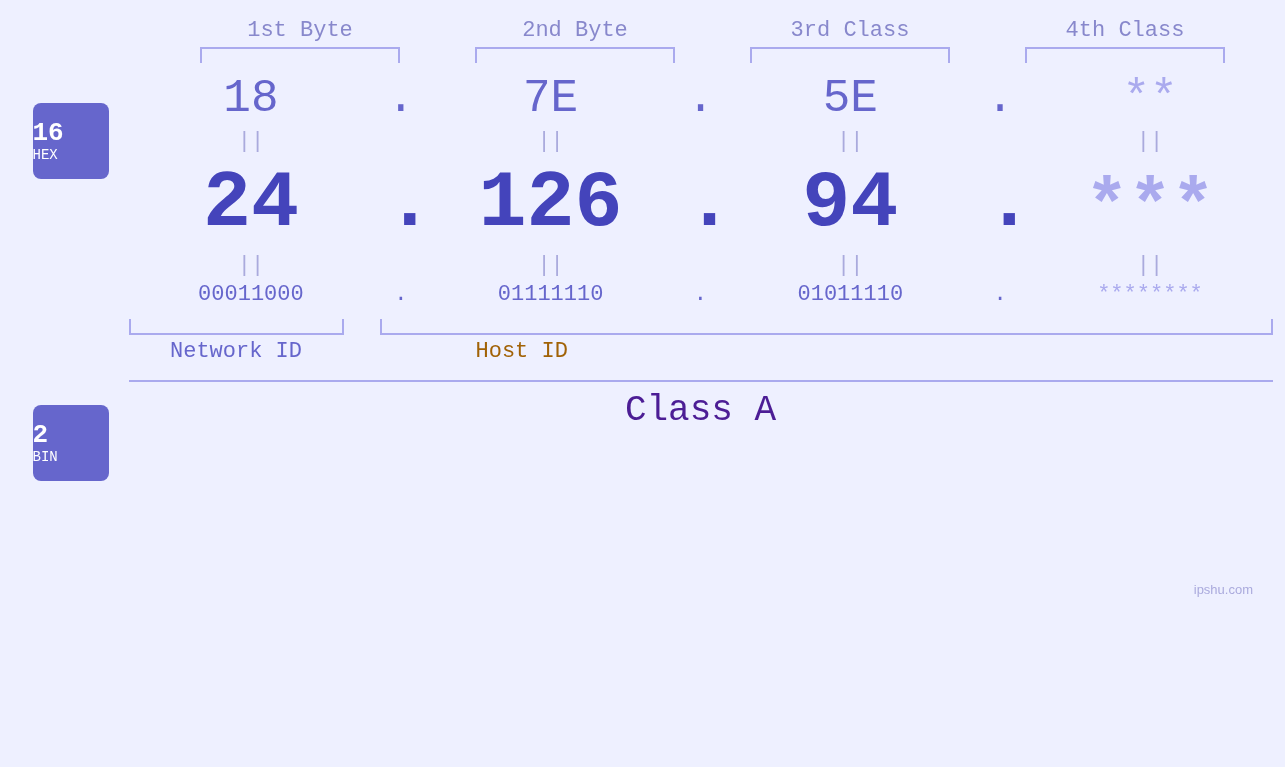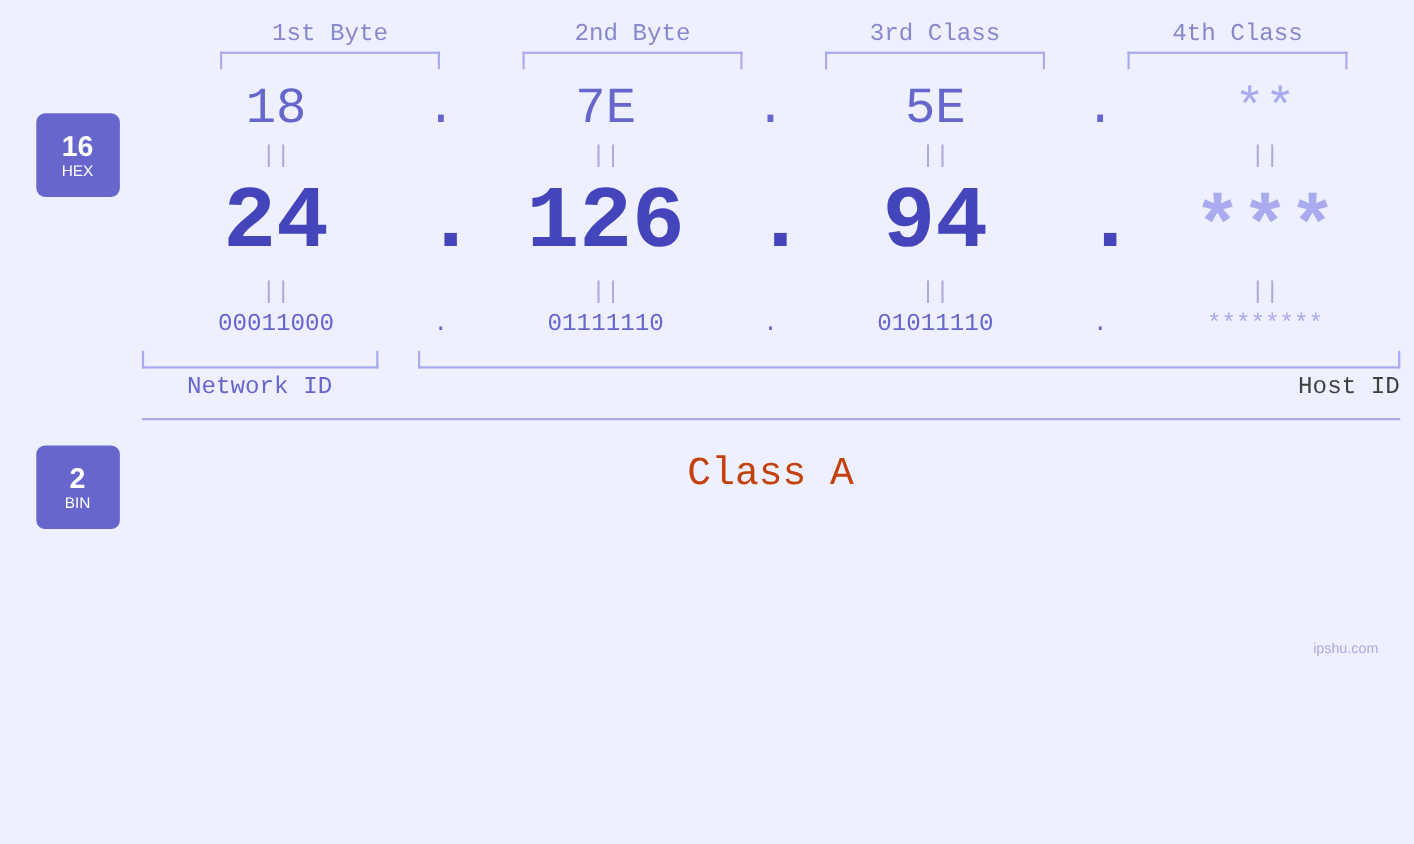--- a/index.html
+++ b/index.html
@@ -66,24 +66,24 @@
       margin-top: 30px;
     }
 
     .base-badge {
       width: 76px;
       height: 76px;
       background-color: #6666cc;
       border-radius: 8px;
       display: flex;
       flex-direction: column;
-      align-items: center;
+      align-items: flex-start;
       justify-content: center;
       color: white;
-      font-family: Liberation Sans, sans-serif;
+      font-family: Liberation Mono, monospace;
     }
 
     .base-badge .num {
       font-size: 26px;
       font-weight: bold;
       line-height: 1.1;
     }
 
     .base-badge .lbl {
       font-size: 14px;
@@ -264,24 +264,24 @@
 
         <div style="width:215px; height:16px; border-bottom:2px solid #aaaaee; border-left:2px solid #aaaaee; border-right:2px solid #aaaaee;"></div>
         <div style="width:36px;"></div>
 
         <div style="flex:1; height:16px; border-bottom:2px solid #aaaaee; border-left:2px solid #aaaaee; border-right:2px solid #aaaaee;"></div>
       </div>
 
       <div style="display:flex; flex-direction:row; width:100%; margin-top:4px;gap:48px;">
         <div style="width:215px; text-align:center; color:#6666cc; font-size:22px;">Network ID</div>
         <div style="width:36px;"></div>
-        <div style="flex:1; text-align:right; color:#404040; font-size:22px;">Host ID</div>
-      </div>
-
-      <div style="width:100%; margin-top:16px; border-top:2px solid #aaaaee; padding-top:28px; text-align:center; color:#c2410c; font-size:36px;">
+        <div style="flex:1; text-align:left; color:#a16207; font-size:22px;">Host ID</div>
+      </div>
+
+      <div style="width:100%; margin-top:16px; border-top:2px solid #aaaaee; padding-top:8px; text-align:center; color:#4c1d95; font-size:36px;">
         <span>Class A</span>
       </div>
 
     </div>
   </div>
 
   <div class="watermark">ipshu.com</div>
 
 </div>
 

